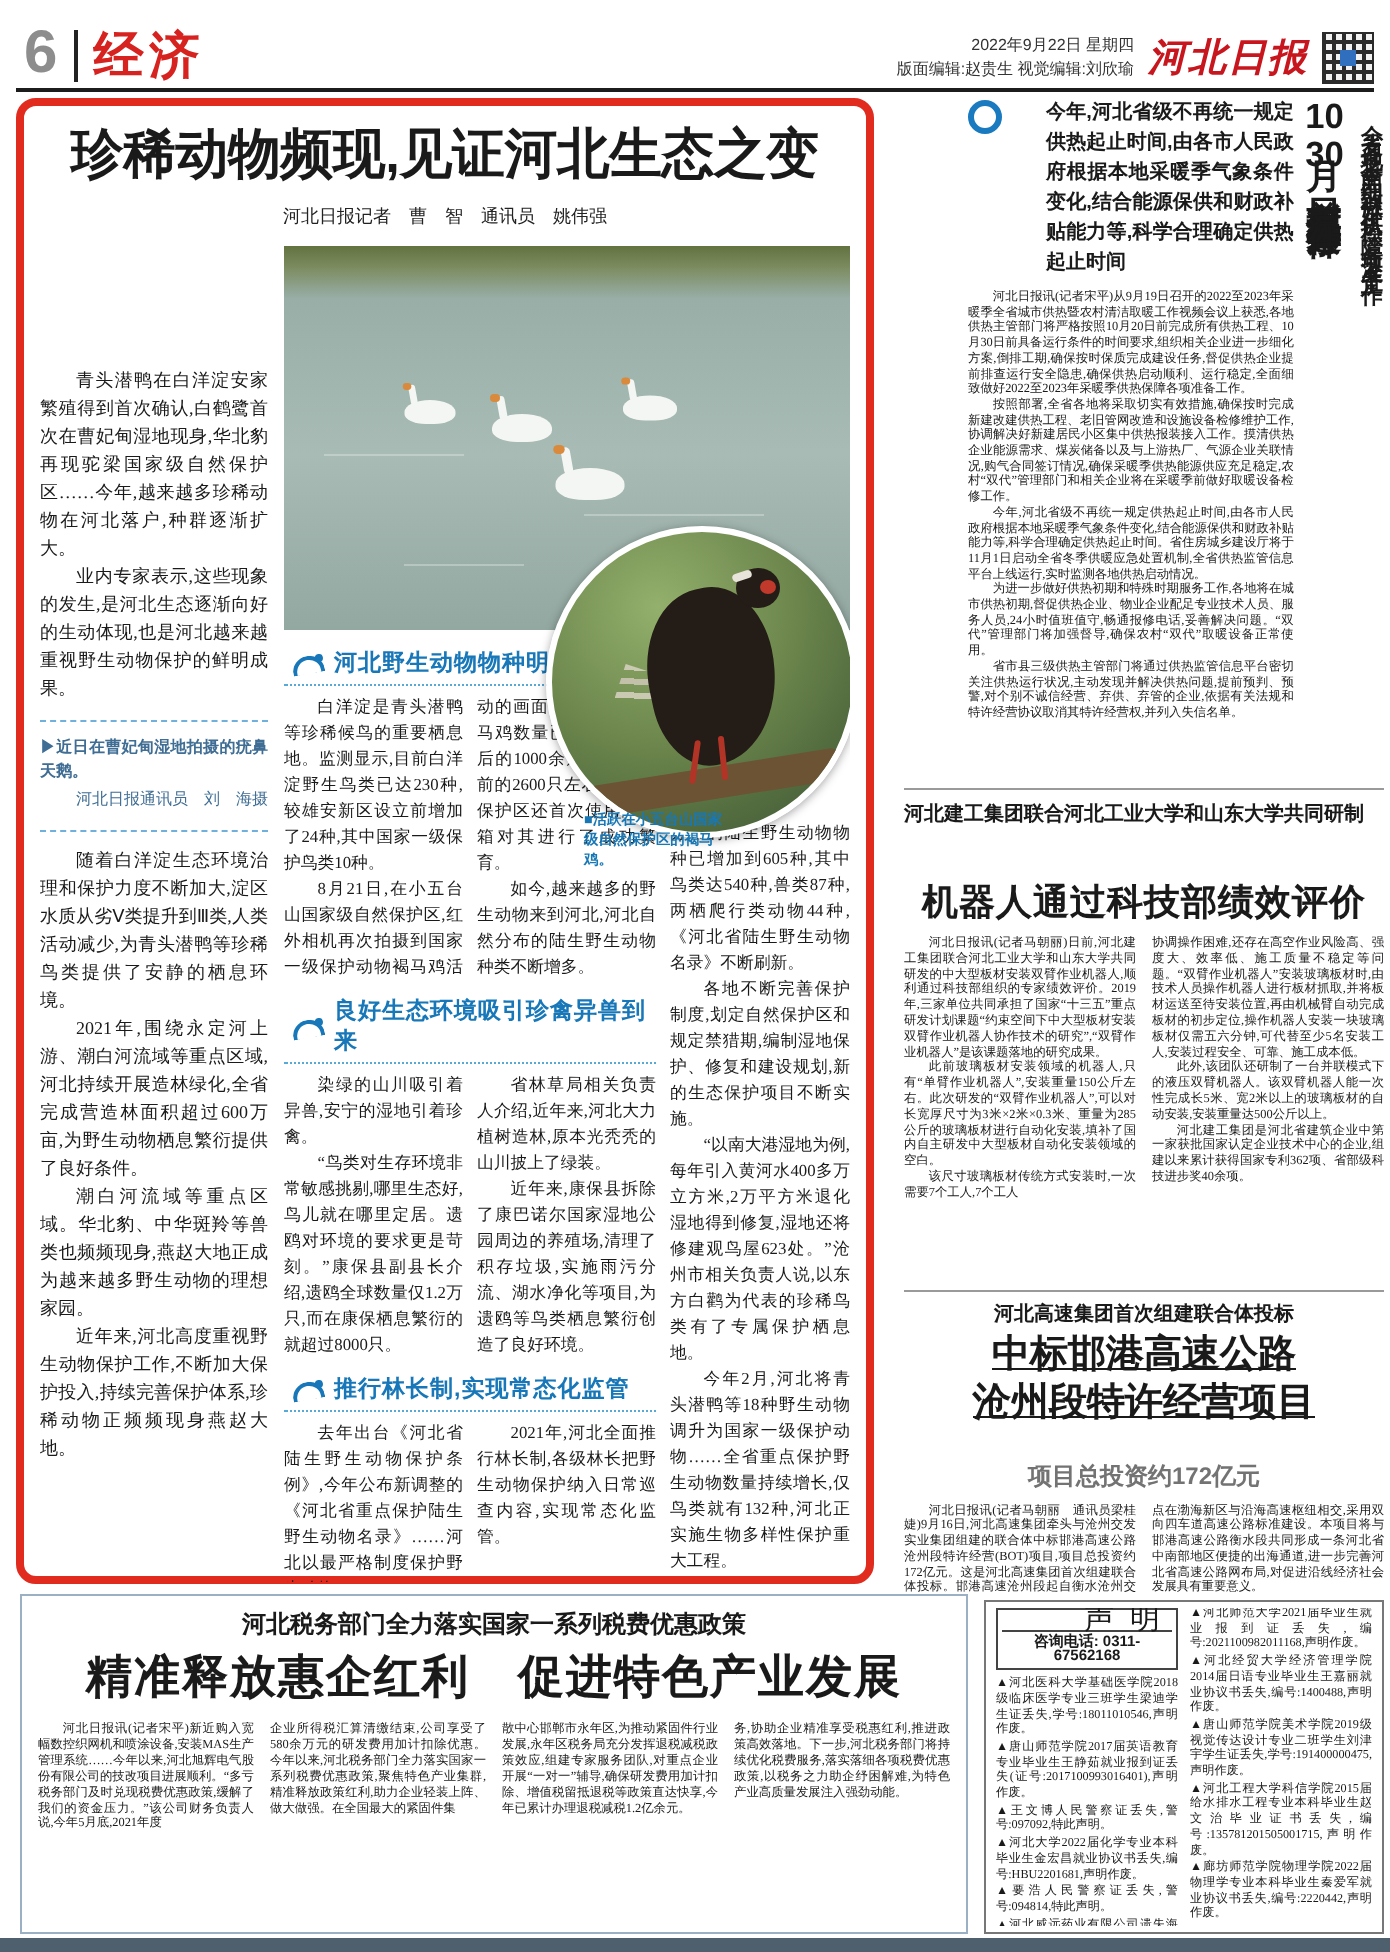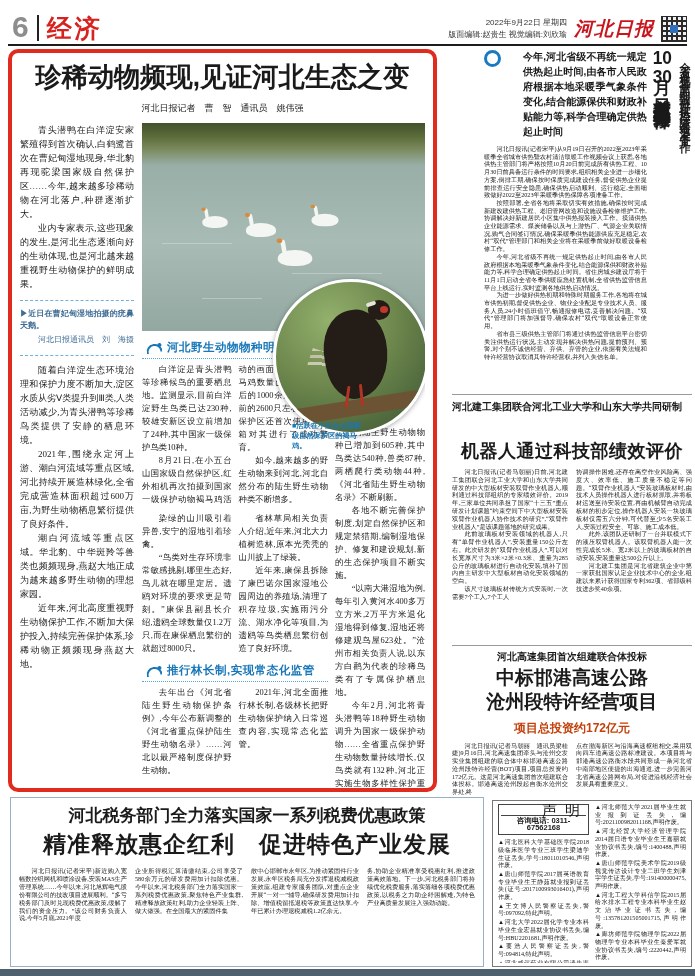--- a/index.html
+++ b/index.html
@@ -20,21 +20,21 @@
       background:repeating-linear-gradient(90deg,#2b2b2b 0 2px,transparent 2px 5px),
                  repeating-linear-gradient(0deg,#2b2b2b 0 2px,#f2f2f2 2px 5px);}
   .qr::after{content:"";position:absolute;left:9px;top:9px;width:8px;height:8px;background:#2f6fbd;}
   .hdr-rule{position:absolute;left:8px;right:8px;top:44px;height:2px;background:#1c1c1c;}
   
   .main-box{position:absolute;left:8px;top:49px;width:429px;height:743px;border:4px solid #e02b1e;
             border-radius:10px;box-sizing:border-box;padding:4px 8px;background:#fff;}
   .m-title{margin:2px 0 0;font-family:"Liberation Sans",sans-serif;font-size:27px;font-weight:900;
            text-align:center;white-space:nowrap;transform:scaleX(.97);letter-spacing:0;}
   .m-byline{font-size:9px;text-align:center;margin:7px 0 8px;color:#222;}
-  .m-body{position:relative;display:flex;gap:8px;height:668px;overflow:hidden;}
+  .m-body{position:relative;display:flex;gap:8px;height:668px;overflow:hidden;align-items:center;}
   .m-col1{width:114px;flex:none;font-size:9px;line-height:14px;text-align:justify;}
   .m-col1 p{margin:0;text-indent:2em;}
   .m-divider{border-top:1px dashed #6fb0dc;margin:9px 0 7px;}
   .m-caption{font-size:8px;line-height:12px;color:#3f6d94;font-weight:bold;}
   .m-credit{font-size:8px;line-height:12px;color:#3f6d94;text-align:right;margin-top:2px;}
   .m-right{flex:1;position:relative;}
   
   .m-photo{position:relative;height:208px;overflow:hidden;
      background:linear-gradient(180deg,#42512c 0,#5d6d3a 14px,#7b8a5d 26px,#98aea6 42px,#a8bcb5 120px,#93a8a1 100%);}
   .m-photo .ripple{position:absolute;height:1px;background:rgba(255,255,255,.28);}
@@ -94,28 +94,28 @@
             text-align:left;white-space:nowrap;}
   .r-title{margin:0 0 6px;font-family:"Liberation Sans",sans-serif;font-size:18px;font-weight:900;
            line-height:1.25;text-align:center;letter-spacing:.5px;}
   .r-body{display:flex;gap:8px;height:172px;overflow:hidden;}
   .r-col{flex:1;font-size:6.2px;line-height:7.8px;text-align:justify;min-width:0;}
   .r-col p{margin:0;text-indent:2em;}
   .r-col.cont p:first-child{text-indent:0;}
   
   .exp{position:absolute;left:452px;top:650px;width:240px;}
   .e-kicker{margin:0 0 2px;font-family:"Liberation Sans",sans-serif;font-size:10px;font-weight:bold;text-align:center;}
-  .e-title{margin:0;font-family:"Liberation Sans",sans-serif;font-size:19px;font-weight:900;line-height:1.25;text-align:center;}
-  .e-sub{margin:6px 0 5px;font-family:"Liberation Sans",sans-serif;font-size:12px;font-weight:bold;
-         color:#c2410c;text-align:center;}
+  .e-title{margin:0;font-family:"Liberation Sans",sans-serif;font-size:19px;font-weight:900;line-height:1.25;text-align:center;text-decoration:underline;}
+  .e-sub{margin:16px 0 5px;font-family:"Liberation Sans",sans-serif;font-size:12px;font-weight:bold;
+         color:#737373;text-align:center;}
   .e-body{display:flex;gap:8px;height:72px;overflow:hidden;}
   
   .tax{position:absolute;left:10px;top:797px;width:474px;height:170px;border:1px solid #9cb0c3;
        box-sizing:border-box;padding:5px 8px;background:#fff;}
-  .t-kicker{margin:1px 0 2px;font-family:"Liberation Sans",sans-serif;font-size:17px;font-weight:bold;text-align:center;}
+  .t-kicker{margin:1px 0 2px;font-family:"Liberation Sans",sans-serif;font-size:12px;font-weight:bold;text-align:center;}
   .t-title{margin:0 0 7px;font-family:"Liberation Sans",sans-serif;font-size:23px;font-weight:900;
            text-align:center;letter-spacing:1px;}
   .t-body{display:flex;gap:8px;height:104px;overflow:hidden;}
   .t-col{flex:1;font-size:6.2px;line-height:7.9px;text-align:justify;min-width:0;}
   .t-col p{margin:0;}
   .t-col p.indent{text-indent:2em;}
   
   .decl{position:absolute;left:492px;top:800px;width:200px;height:167px;border:1px solid #777;
         box-sizing:border-box;padding:3px 5px;display:flex;gap:6px;background:#fff;}
   .d-col{flex:1;font-size:6.1px;line-height:7.7px;text-align:justify;overflow:hidden;min-width:0;}
@@ -200,20 +200,24 @@
                 <span>河北野生动物物种明显增多</span>
               </div>
               <div class="m-2col">
                 <p>白洋淀是青头潜鸭等珍稀候鸟的重要栖息地。监测显示,目前白洋淀野生鸟类已达230种,较雄安新区设立前增加了24种,其中国家一级保护鸟类10种。</p>
                 <p>8月21日,在小五台山国家级自然保护区,红外相机再次拍摄到国家一级保护动物褐马鸡活动的画面。保护区内褐马鸡数量已由2000年前后的1000余只增长到目前的2600只左右。去年,保护区还首次使用孵化箱对其进行了成功繁育。</p>
                 <p>如今,越来越多的野生动物来到河北,河北自然分布的陆生野生动物种类不断增多。</p>
               </div>
             </div>
 
             <div class="m-section">
+              <div class="m-sec-head">
+                <span class="sec-icon"></span>
+                <span>良好生态环境吸引珍禽异兽到来</span>
+              </div>
               <div class="m-2col">
                 <p>染绿的山川吸引着异兽,安宁的湿地引着珍禽。</p>
                 <p>“鸟类对生存环境非常敏感挑剔,哪里生态好,鸟儿就在哪里定居。遗鸥对环境的要求更是苛刻。”康保县副县长介绍,遗鸥全球数量仅1.2万只,而在康保栖息繁衍的就超过8000只。</p>
                 <p>省林草局相关负责人介绍,近年来,河北大力植树造林,原本光秃秃的山川披上了绿装。</p>
                 <p>近年来,康保县拆除了康巴诺尔国家湿地公园周边的养殖场,清理了积存垃圾,实施雨污分流、湖水净化等项目,为遗鸥等鸟类栖息繁衍创造了良好环境。</p>
               </div>
             </div>
 
             <div class="m-section">
               <div class="m-sec-head">

